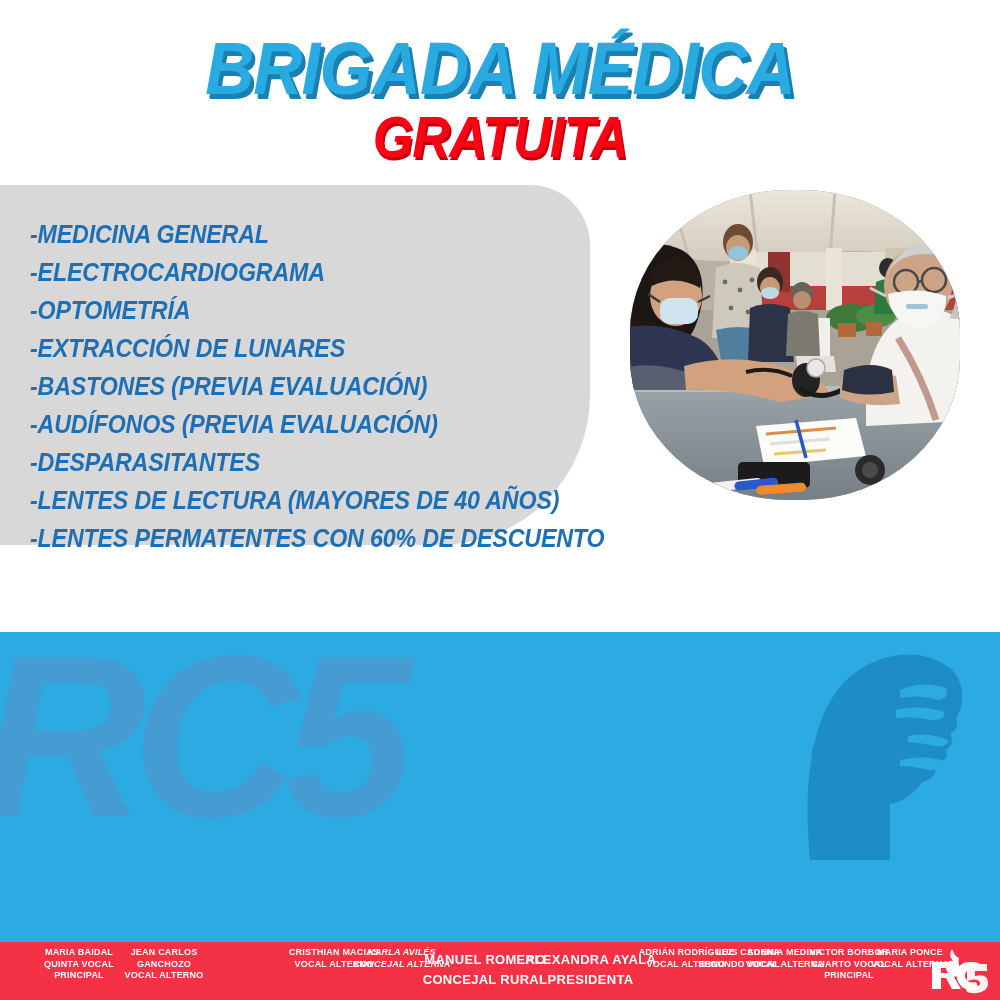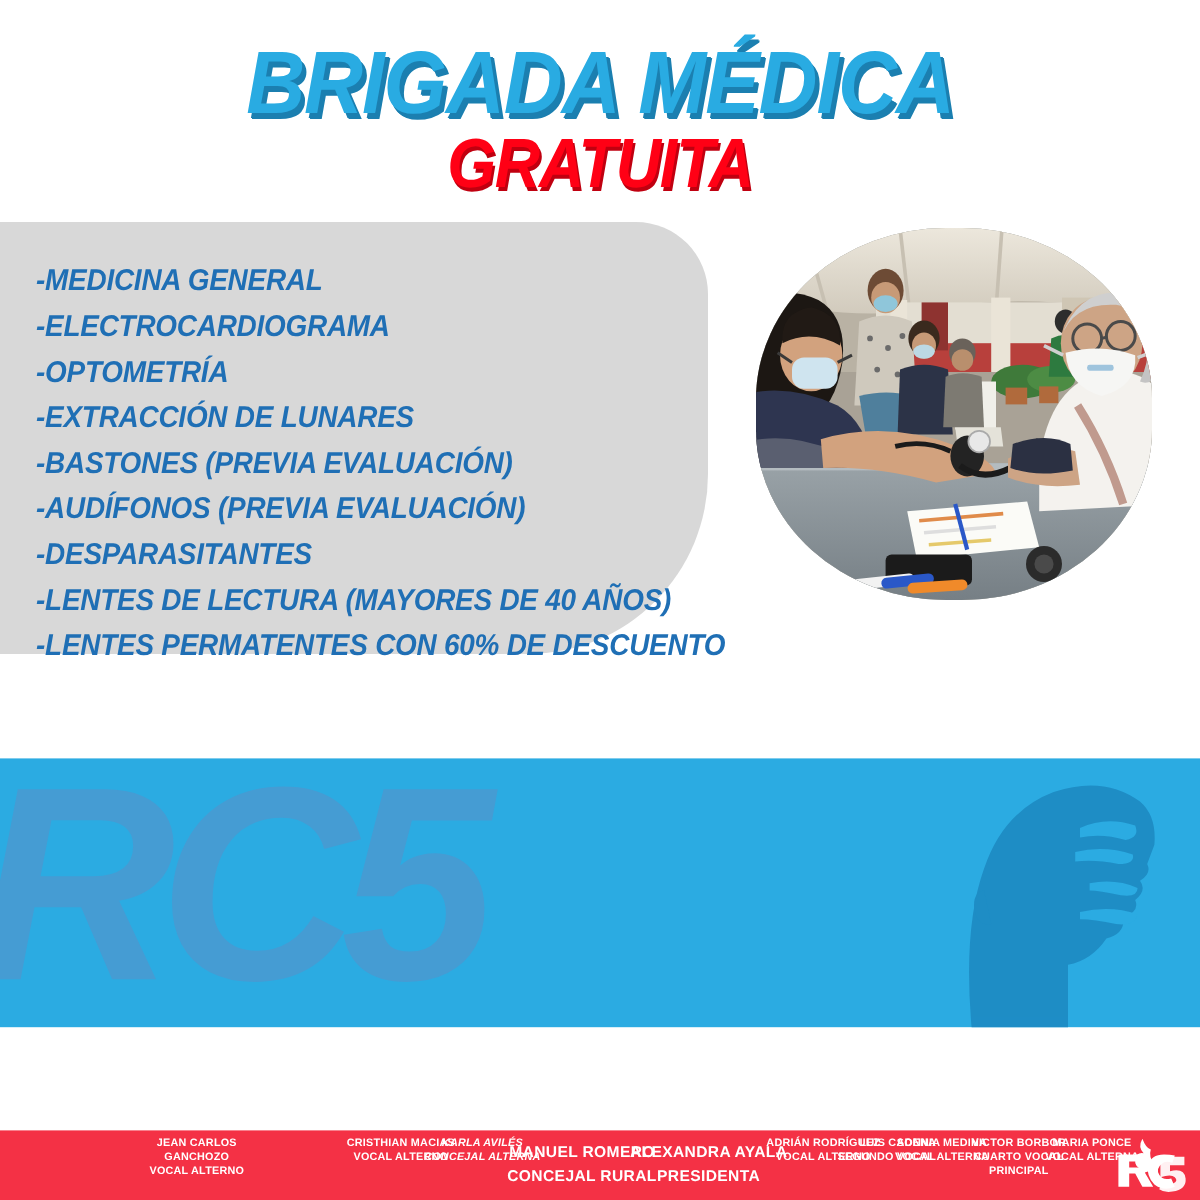--- a/index.html
+++ b/index.html
@@ -71,21 +71,21 @@
     box-shadow:0 0 0 0 rgba(0,0,0,0);
     background:#8a9aa6;
   }
   .photo svg { display:block; width:100%; height:100%; }
 
   
   .info-row { position:absolute; left:0; top:552px; width:1000px; height:78px; }
 
   
   .cyan-band {
-    position:absolute; left:0; top:632px; width:1000px; height:224px;
+    position:absolute; left:0; top:632px; width:1000px; height:310px;
     background:#2BABE2;
     overflow:hidden;
   }
   .watermark-rc5 {
     position:absolute; left:-20px; top:-10px;
     font-size:230px; font-weight:bold; font-style:italic;
     color:#4E97CF; opacity:0.75;
     letter-spacing:-14px;
     line-height:1;
     user-select:none;
@@ -269,20 +269,24 @@
         <path d="M150 66 Q172 56 196 64 Q200 74 188 76 Q168 70 150 74 Z" fill="#2BABE2"></path>
         <path d="M146 86 Q170 80 194 88 Q196 96 182 96 Q162 92 146 94 Z" fill="#2BABE2"></path>
         <path d="M158 112 Q180 108 198 116 Q198 124 184 122 Q166 118 158 118 Z" fill="#2BABE2"></path>
         <path d="M150 136 Q176 130 198 138 Q196 148 180 146 Q162 142 150 142 Z" fill="#2BABE2"></path>
       </svg>
     </div>
 
   </div>
 
   <div class="name-bar">
+    <div class="name-cell" style="left:18px; width:122px;">
+      <span>MARIA BAIDAL</span><br>
+      <span>QUINTA VOCAL PRINCIPAL</span>
+    </div>
     <div class="name-cell" style="left:108px; width:112px;">
       <span>JEAN CARLOS GANCHOZO</span><br>
       <span>VOCAL ALTERNO</span>
     </div>
     <div class="name-cell" style="left:268px; width:132px;">
       <span>CRISTHIAN MACIAS</span><br>
       <span>VOCAL ALTERNO</span>
     </div>
     <div class="name-cell" style="left:346px; width:112px;font-style:italic;">
       <span>KARLA AVILÉS</span><br>

